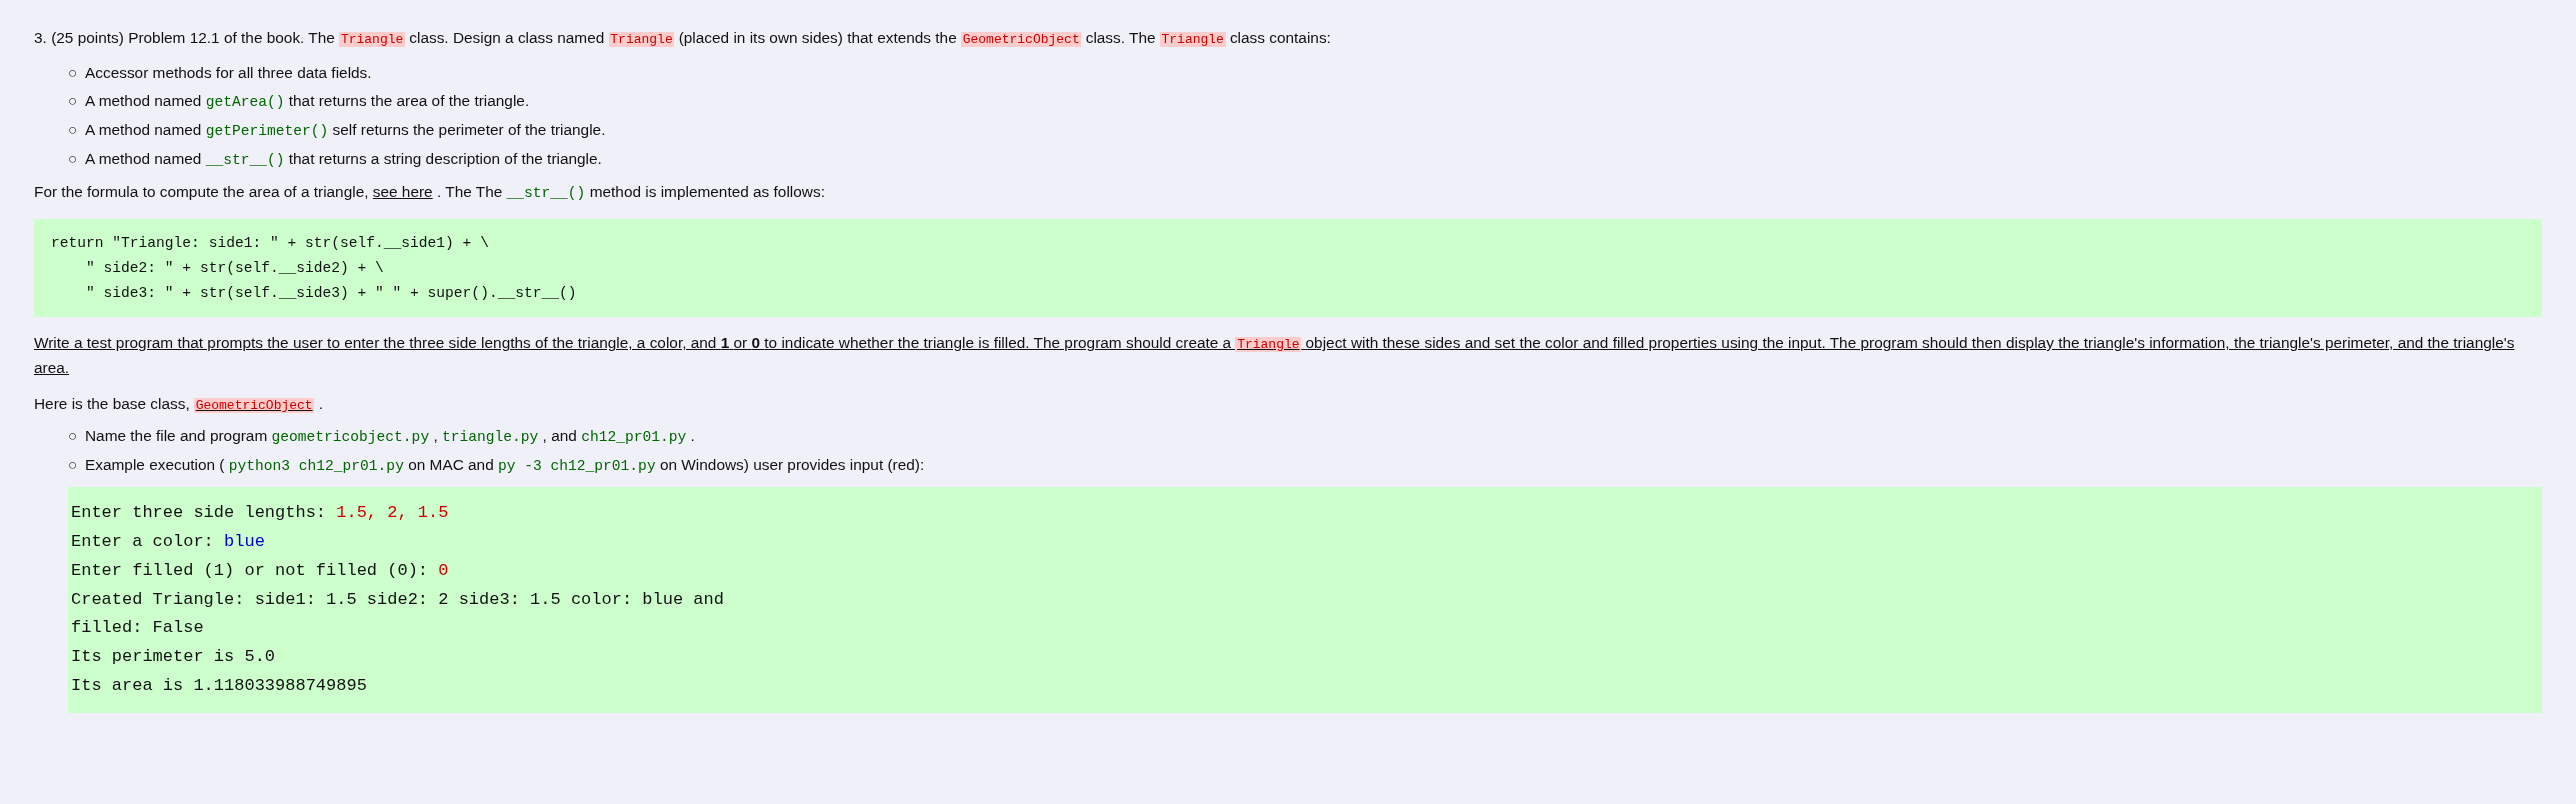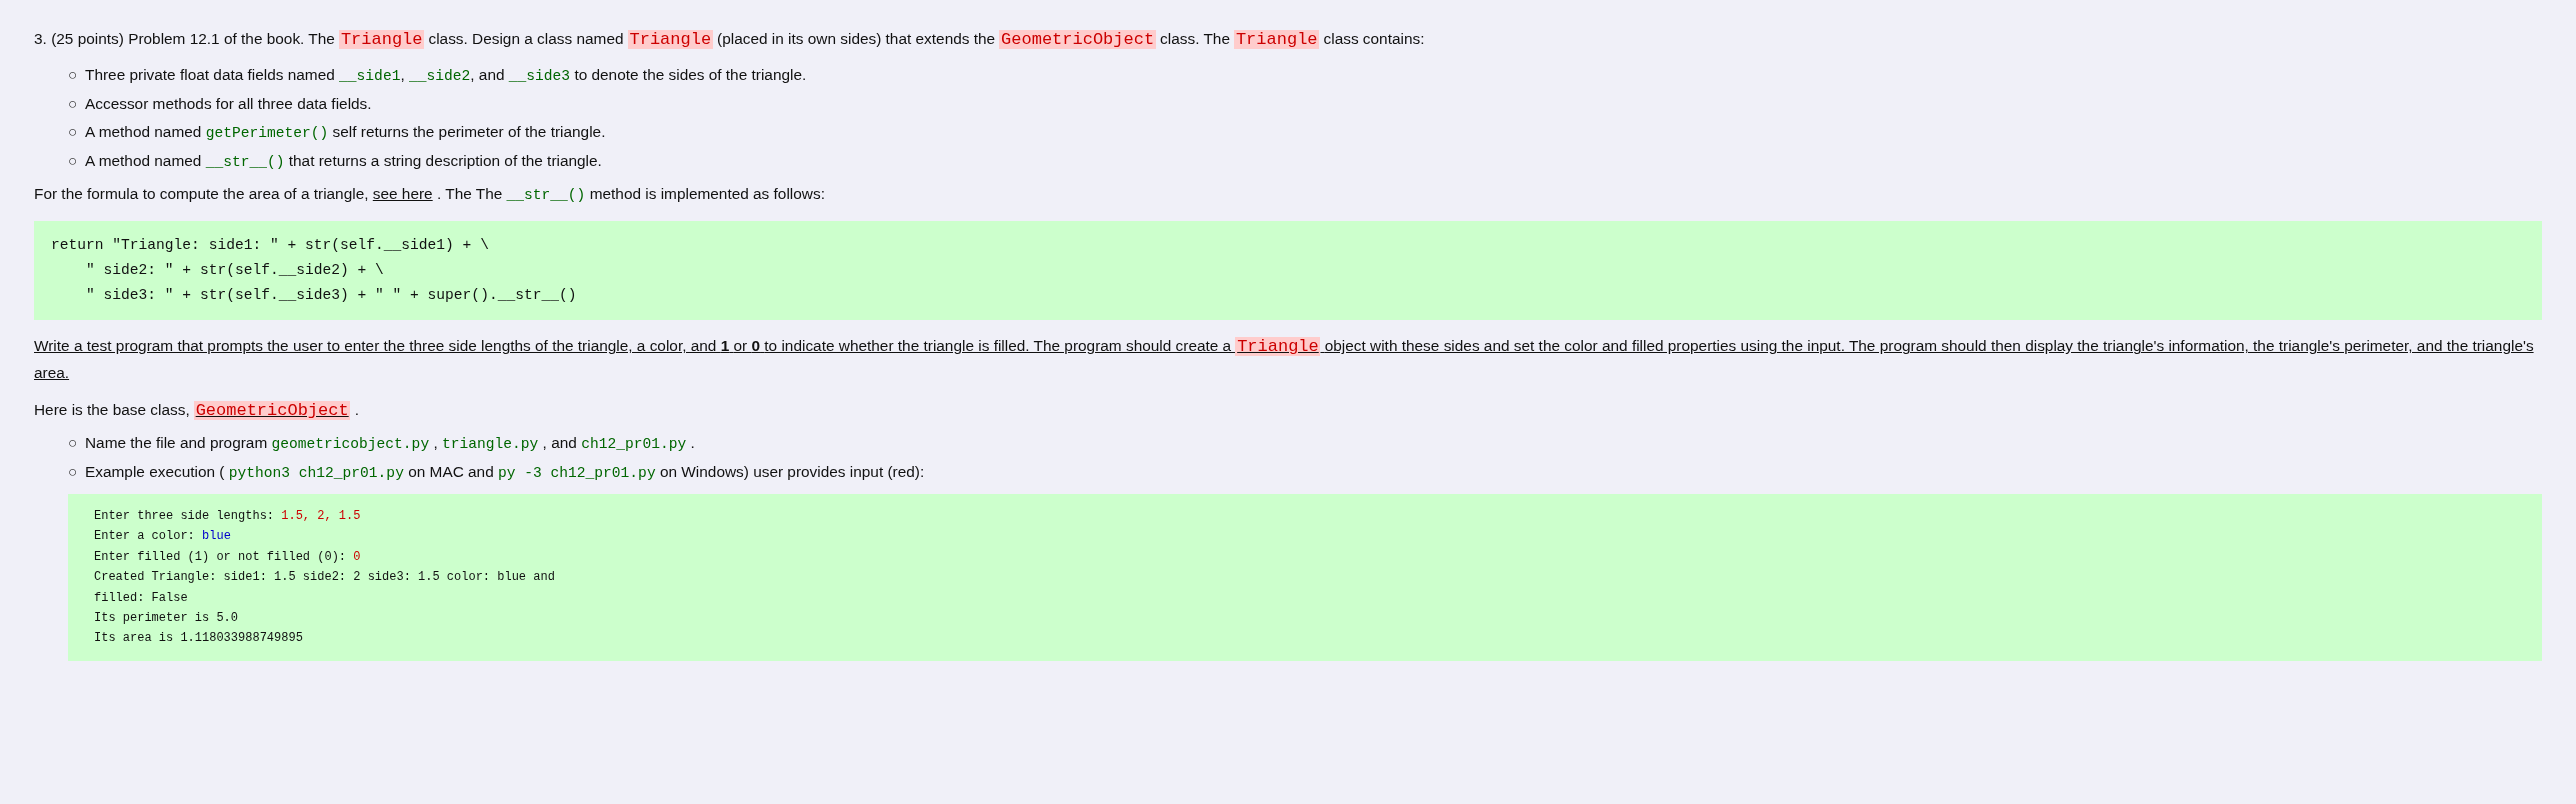--- a/index.html
+++ b/index.html
@@ -43,43 +43,43 @@
     code.green {
       color: #006600;
       font-family: "Courier New", Courier, monospace;
       font-size: 14.6px;
     }
 
     code.pink {
       background-color: #ffcccc;
       color: #cc0000;
       font-family: "Courier New", Courier, monospace;
-      font-size: 17px;
+      font-size: 13px;
       padding: 0 1.7px;
     }
 
     .code-block {
       background-color: #ccffcc;
       border: none;
       padding: 12px 17px;
       margin: 13.7px 0;
       font-family: "Courier New", Courier, monospace;
       font-size: 14.6px;
       color: #111;
       white-space: pre;
       line-height: 1.7;
     }
 
     .output-block {
       background-color: #ccffcc;
       border: none;
-      padding: 12px 26px;
+      padding: 12px 3px;
       margin: 8.6px 0 8.6px 34px;
       font-family: "Courier New", Courier, monospace;
-      font-size: 12px;
+      font-size: 17px;
       color: #111;
       white-space: pre;
       line-height: 1.7;
     }
 
     .output-red {
       color: #cc0000;
     }
 
     .output-blue {
@@ -116,33 +116,31 @@
     <code class="pink">Triangle</code>
     <span>(placed in its own sides) that extends the</span>
     <code class="pink">GeometricObject</code>
     <span>class. The</span>
     <code class="pink">Triangle</code>
     <span>class contains:</span>
   </div>
 
   <ul class="bullet-list">
 
-    <li>
-      <span>Three private float data fields named </span>
-      <code class="green">__side1</code><span>, </span>
-      <code class="green">__side2</code><span>, and </span>
-      <code class="green">__side3</code>
-      <span> to denote the sides of the triangle.</span>
-    </li>
 
 
     <li>
       <span>Accessor methods for all three data fields.</span>
     </li>
 
+    <li>
+      <span>A method named </span>
+      <code class="green">getArea()</code>
+      <span> that returns the area of the triangle.</span>
+    </li>
 
     <li>
       <span>A method named </span>
       <code class="green">getPerimeter()</code>
       <span> self returns the perimeter of the triangle.</span>
     </li>
 
     <li>
       <span>A method named </span>
       <code class="green">__str__()</code>

